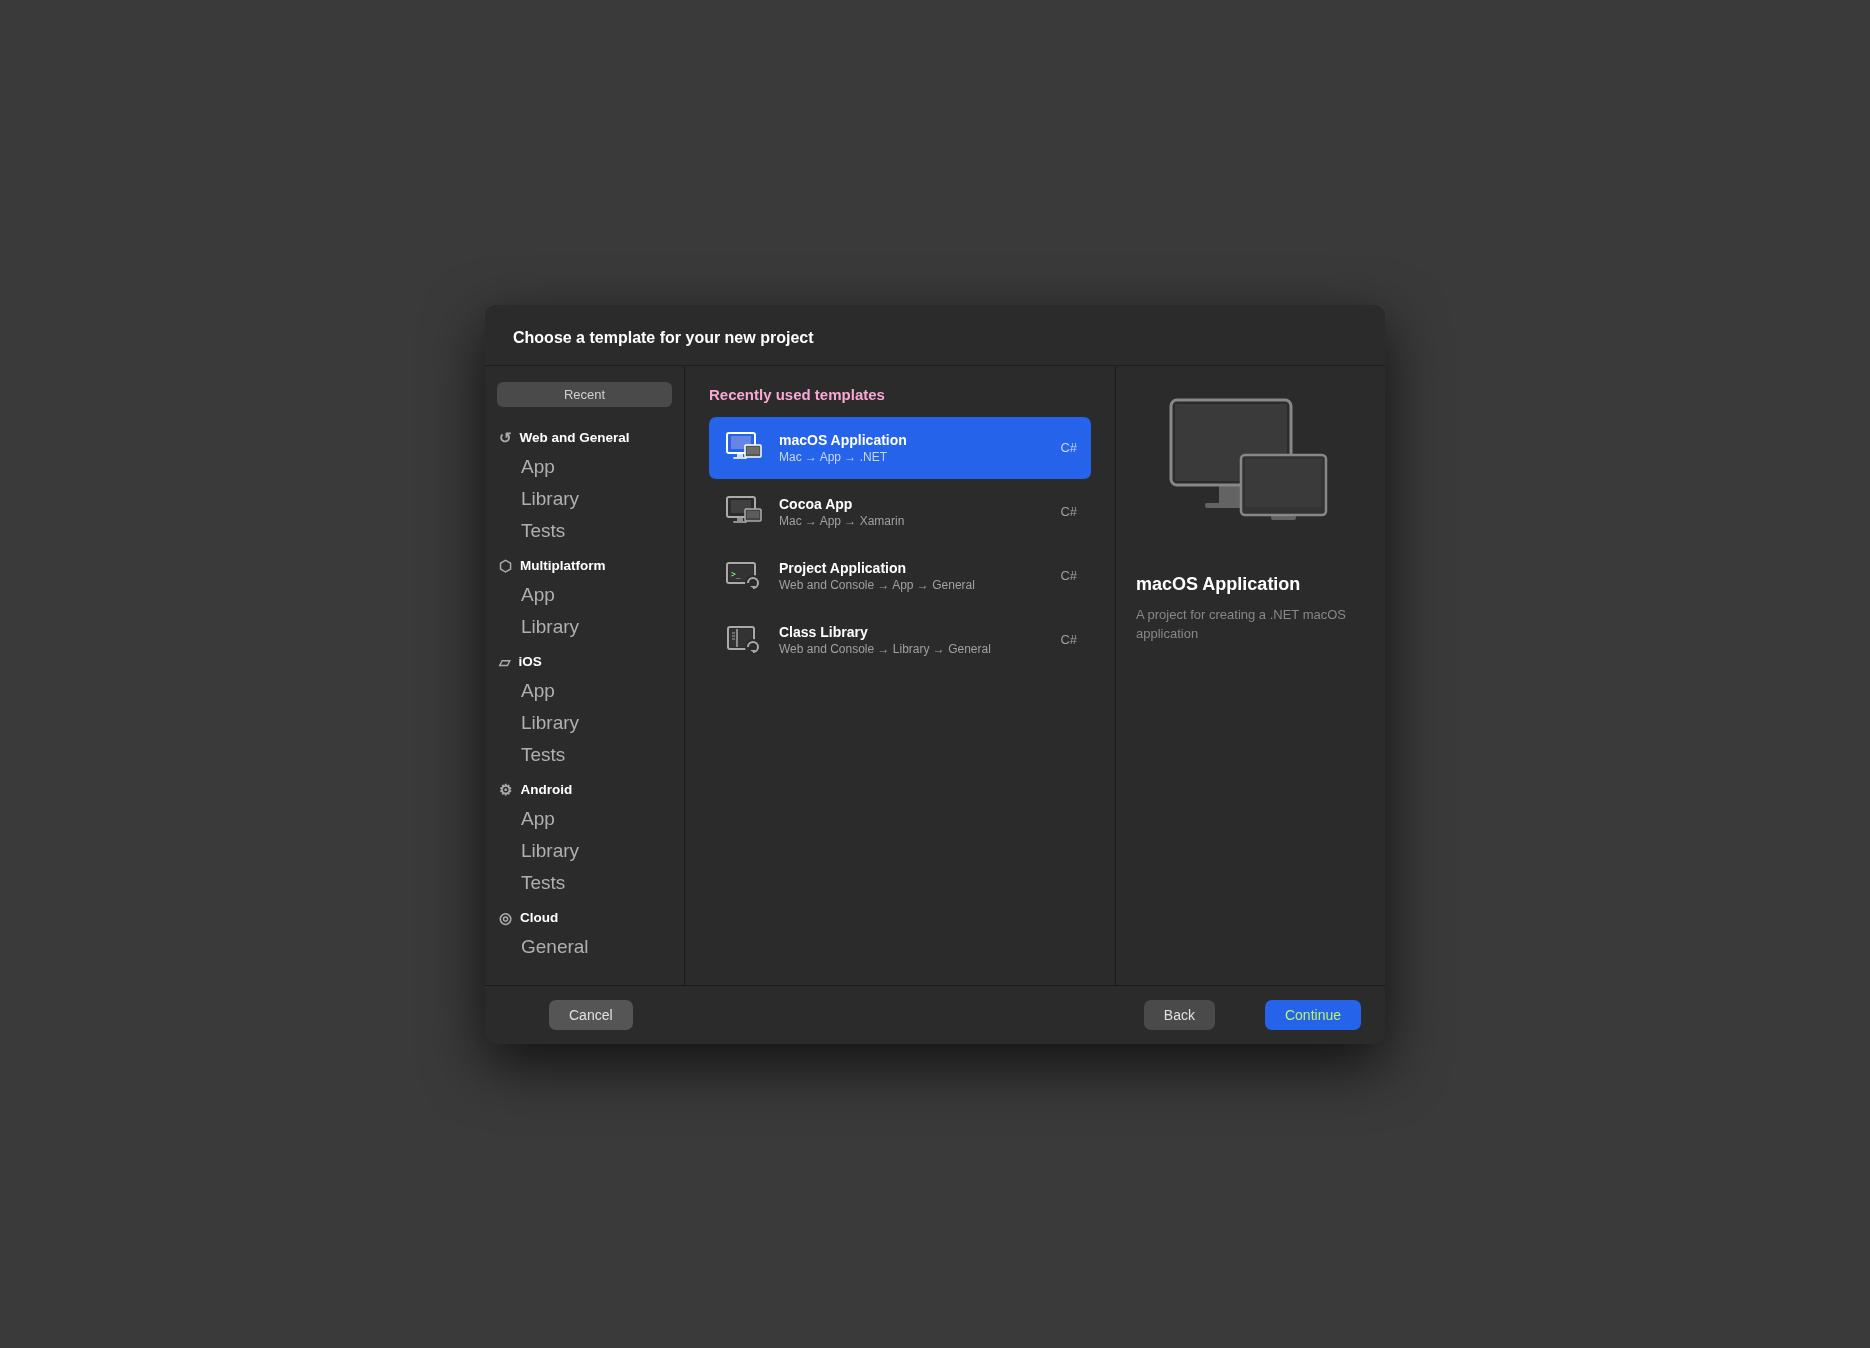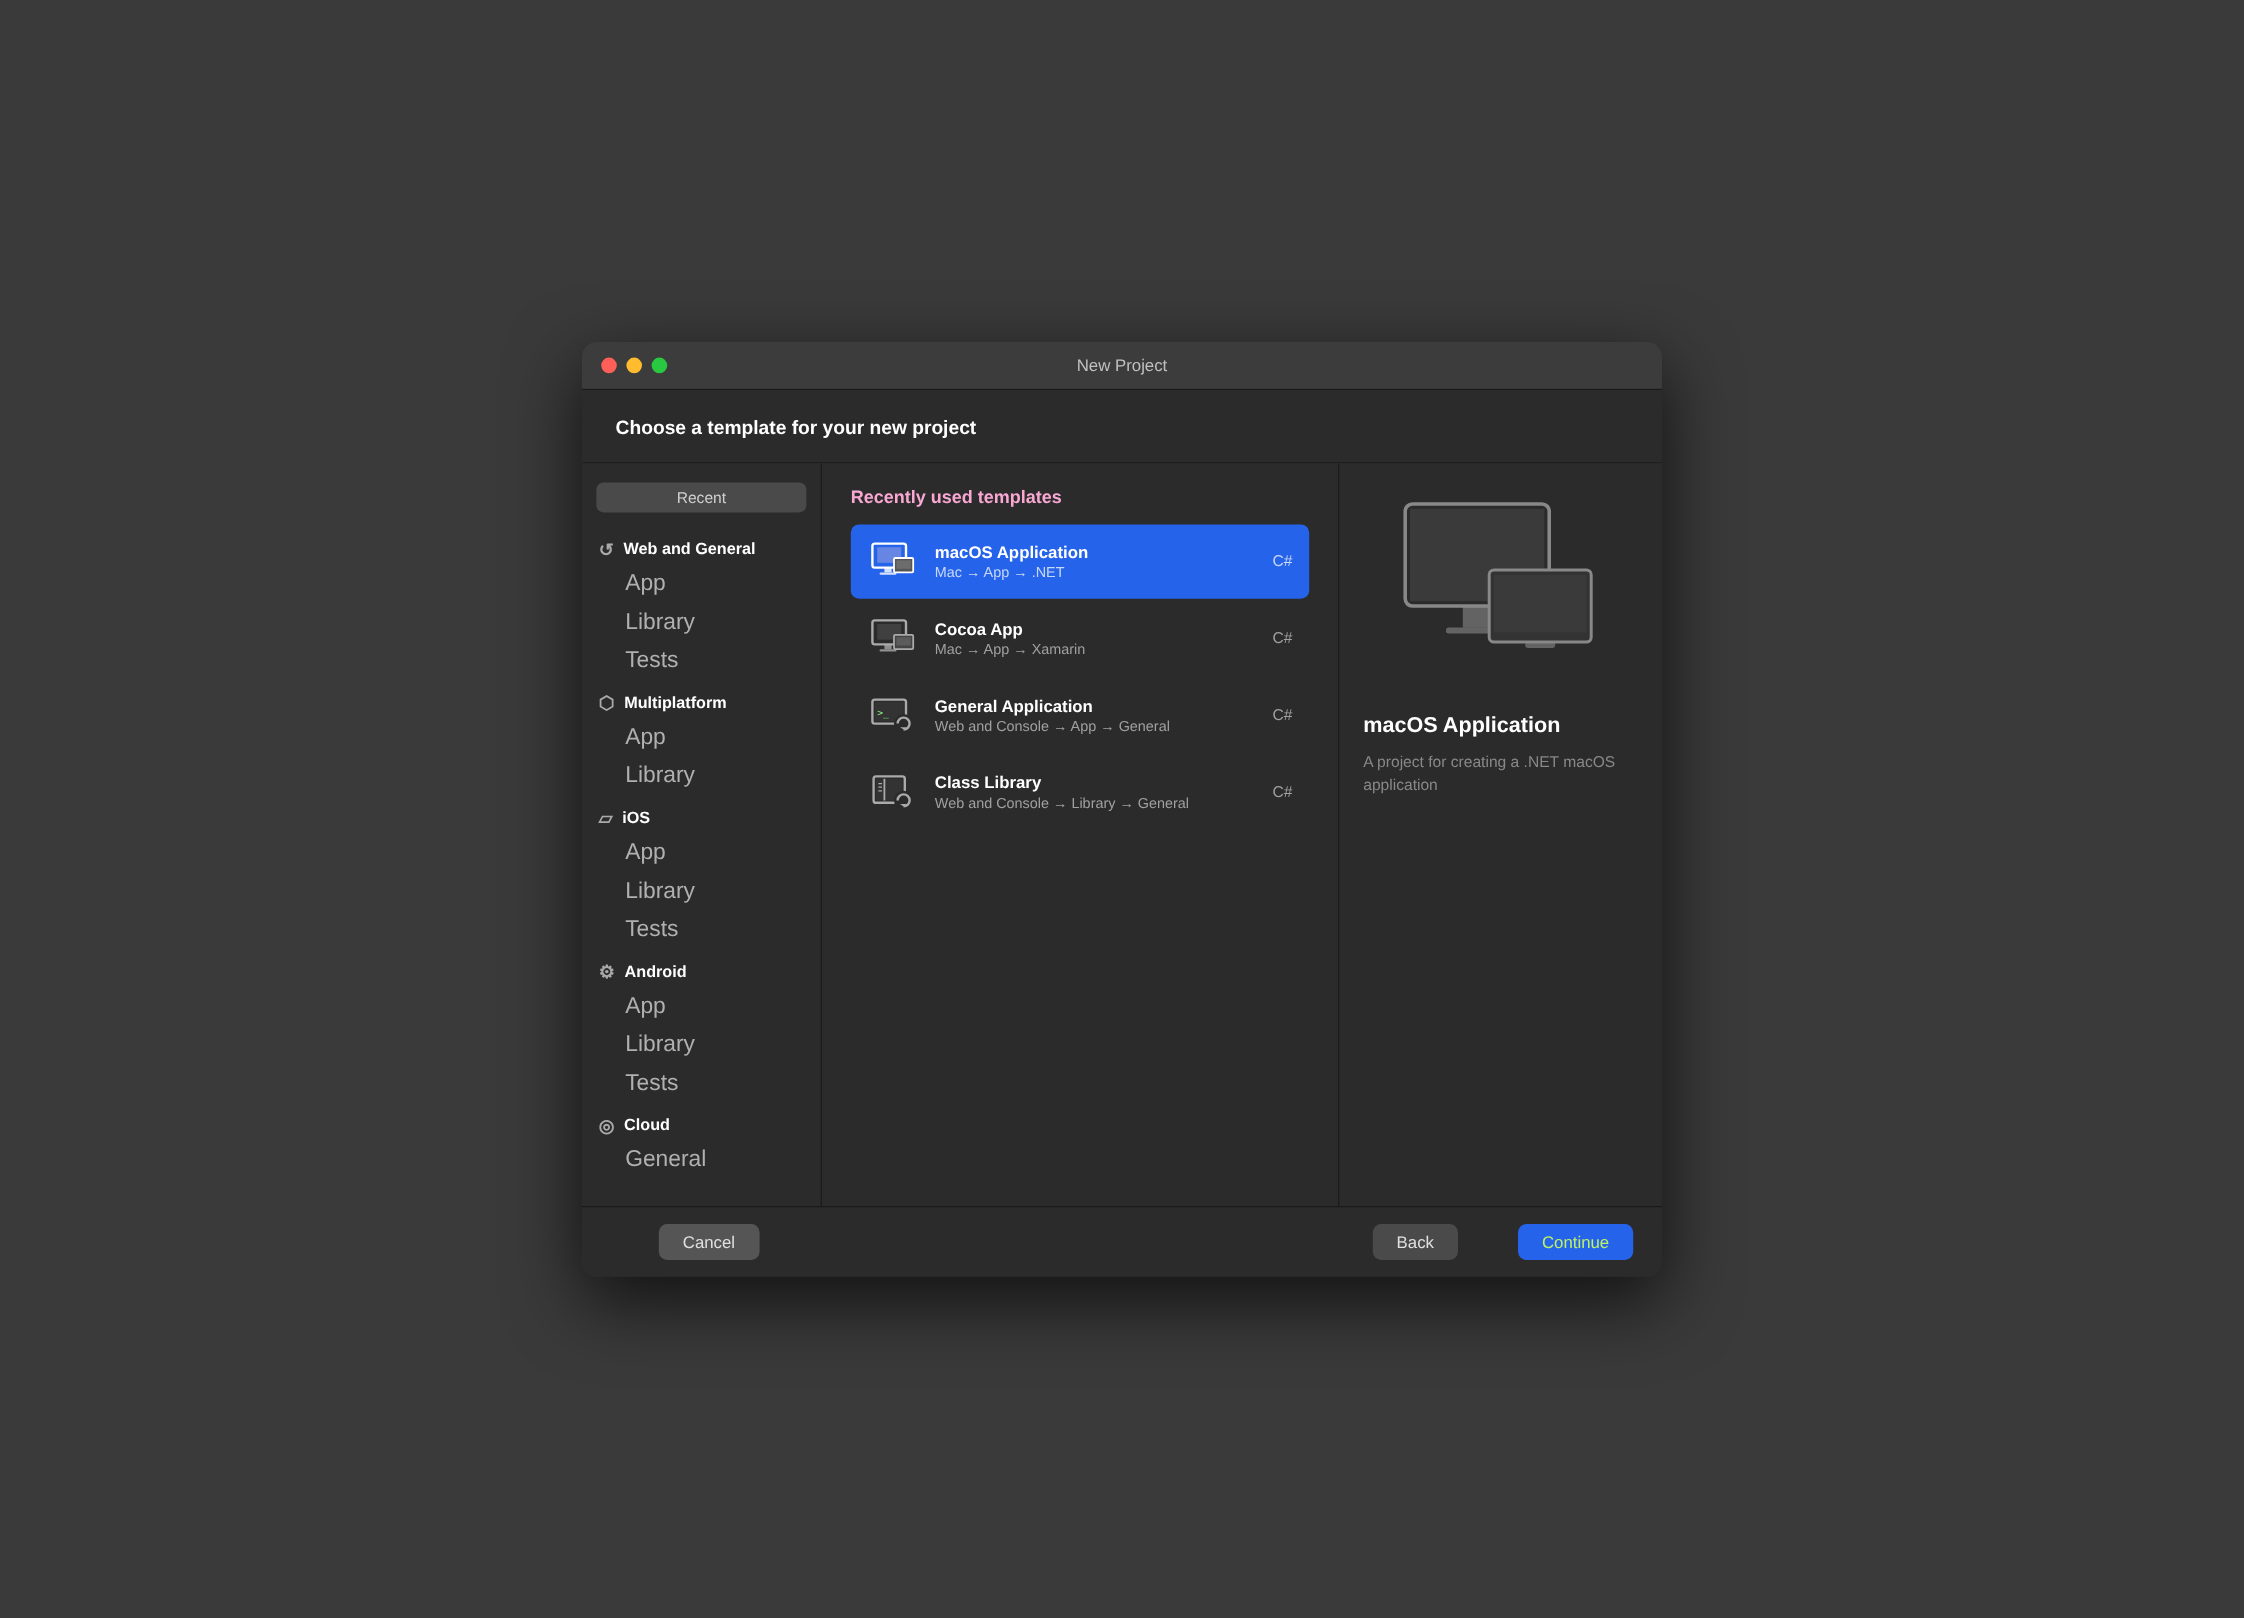--- a/index.html
+++ b/index.html
@@ -277,28 +277,20 @@
     
     .sidebar::-webkit-scrollbar { width: 6px; }
     .sidebar::-webkit-scrollbar-track { background: transparent; }
     .sidebar::-webkit-scrollbar-thumb { background: #555; border-radius: 3px; }
   </style>
 </head>
 <body>
 
 <div class="window">
 
-  <div class="titlebar">
-    <div class="traffic-lights">
-      <div class="traffic-light close"></div>
-      <div class="traffic-light minimize"></div>
-      <div class="traffic-light maximize"></div>
-    </div>
-    <span class="titlebar-title">New Project</span>
-  </div>
 
   <div class="page-header">
     <h1>Choose a template for your new project</h1>
   </div>
 
   <div class="content-area">
 
     <div class="sidebar">
       <div class="sidebar-recent">Recent</div>
 
@@ -390,21 +382,21 @@
               <rect x="4" y="8" width="28" height="20" rx="2" stroke="#aaaaaa" stroke-width="2" fill="none"></rect>
               <rect x="6" y="10" width="24" height="16" fill="#333"></rect>
               <text x="8" y="22" font-size="8" fill="#88ff88" font-family="monospace">&gt;_</text>
 
               <circle cx="30" cy="28" r="8" fill="#2b2b2b"></circle>
               <path d="M 25 28 A 5 5 0 1 1 30 33" stroke="#aaaaaa" stroke-width="2" fill="none"></path>
               <polygon points="30,33 27,31 33,31" fill="#aaaaaa"></polygon>
             </svg>
           </div>
           <div class="template-info">
-            <div class="template-name">General Application</div>
+            <div class="template-name">Project Application</div>
             <div class="template-path">Web and Console → App → General</div>
           </div>
           <div class="template-lang">C#</div>
         </div>
 
         <div class="template-item">
           <div class="template-icon">
             <svg viewBox="0 0 42 42" fill="none" xmlns="http://www.w3.org/2000/svg">
 
               <rect x="5" y="8" width="26" height="22" rx="2" stroke="#aaaaaa" stroke-width="2" fill="none"></rect>

